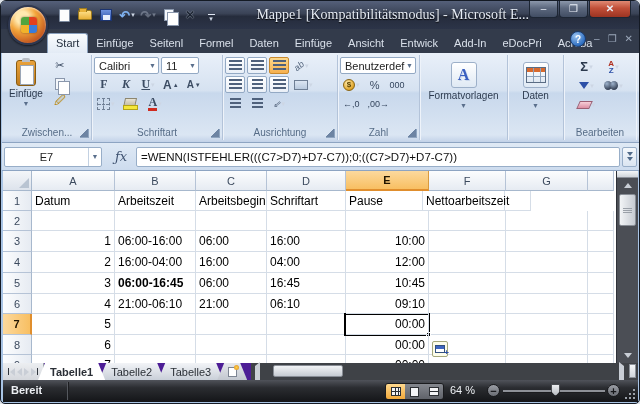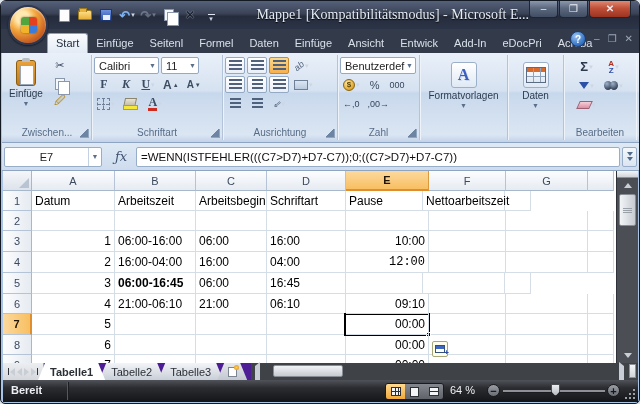--- a/index.html
+++ b/index.html
@@ -543,31 +543,32 @@
           <div class="cell" style="width: 77px;"></div>
           <div class="cell" style="width: 82px;"></div>
           <div class="cell" style="width: 26px;"></div>
         </div>
         <div class="grow" style="height: 21px;">
           <div class="rowhdr">4</div>
           <div class="cell right" style="width: 83px;">2</div>
           <div class="cell" style="width: 81px;">16:00-04:00</div>
           <div class="cell" style="width: 71px;">16:00</div>
           <div class="cell" style="width: 79px;">04:00</div>
-          <div class="cell right spill" style="width: 83px; font-family: Liberation Mono, monospace;">12:00</div>
+          <div class="cell right spill" style="width: 83px;">12:00</div>
           <div class="cell" style="width: 77px;"></div>
           <div class="cell" style="width: 82px;"></div>
           <div class="cell" style="width: 26px;"></div>
         </div>
         <div class="grow" style="height: 21px;">
           <div class="rowhdr">5</div>
           <div class="cell right" style="width: 83px;">3</div>
           <div class="cell" style="width: 81px; font-weight: bold;">06:00-16:45</div>
           <div class="cell" style="width: 71px;">06:00</div>
           <div class="cell" style="width: 79px;">16:45</div>
+          <div class="cell right spill" style="width: 83px;">10:45</div>
           <div class="cell" style="width: 77px;"></div>
           <div class="cell" style="width: 82px;"></div>
           <div class="cell" style="width: 26px;"></div>
         </div>
         <div class="grow" style="height: 20px;">
           <div class="rowhdr">6</div>
           <div class="cell right" style="width: 83px;">4</div>
           <div class="cell" style="width: 81px;">21:00-06:10</div>
           <div class="cell" style="width: 71px;">21:00</div>
           <div class="cell" style="width: 79px;">06:10</div>

